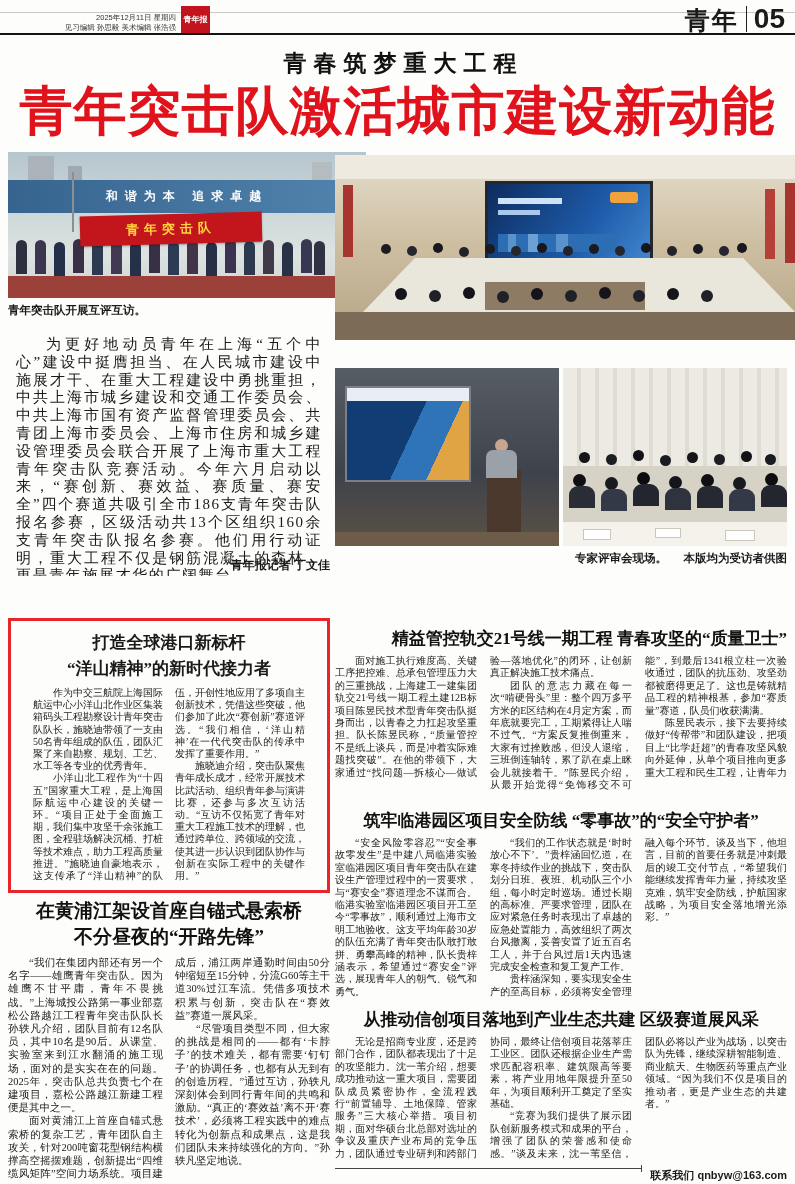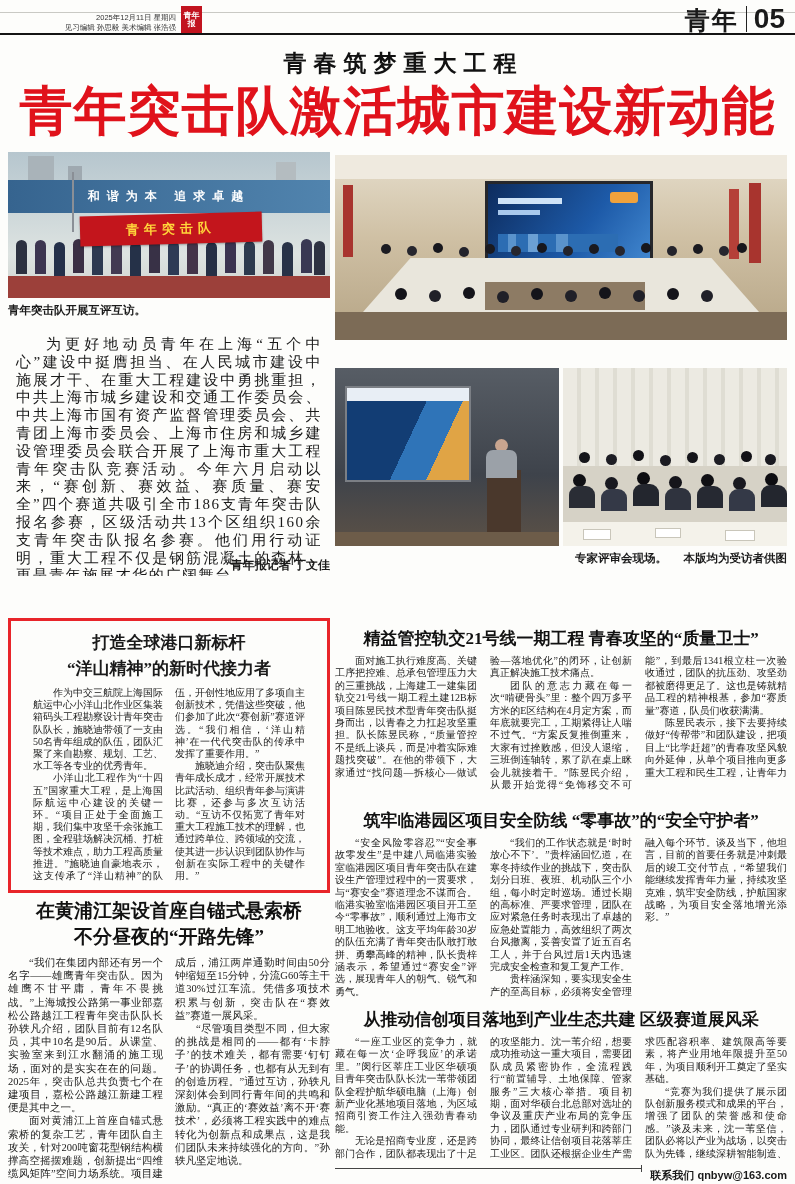--- a/index.html
+++ b/index.html
@@ -4,40 +4,40 @@
 <style>
   html,body{margin:0;padding:0;background:#e8e8e8;}
   .page{position:relative;width:795px;height:1184px;margin:0 auto;background:#fdfdfb;
         font-family:"Liberation Serif", serif;color:#1a1a1a;overflow:hidden;}
 
   
   .hdr-top-rule{position:absolute;left:0;right:0;top:12px;height:1px;background:#c9c9c4;}
   .hdr-rule{position:absolute;left:0;right:0;top:33px;height:2px;background:#141414;}
   .hdr-meta{position:absolute;left:58px;top:13px;width:118px;text-align:right;
             font-family:"Liberation Sans",sans-serif;font-size:7.5px;line-height:1.35;color:#333;}
-  .hdr-logo{position:absolute;left:181px;top:6px;width:21px;height:27px;background:#c2141f;
+  .hdr-logo{position:absolute;left:181px;top:6px;width:29px;height:27px;background:#c2141f;
             color:#fff;display:flex;align-items:center;justify-content:center;
             font-family:"Liberation Sans",sans-serif;font-size:8px;font-weight:bold;line-height:1;
             text-align:center;}
   .hdr-right{position:absolute;right:10px;top:0;height:33px;display:flex;align-items:flex-end;
              font-family:"Liberation Sans",sans-serif;}
   .hdr-section{font-size:25px;font-weight:bold;letter-spacing:2px;line-height:1;}
   .hdr-vbar{width:1px;height:26px;background:#222;margin:0 7px 1px 7px;}
   .hdr-page{font-size:28px;font-weight:bold;line-height:0.95;}
 
   
   .kicker{position:absolute;left:0;right:0;top:48px;text-align:center;
           font-family:"Liberation Sans",sans-serif;font-size:23px;font-weight:bold;
           letter-spacing:7px;color:#111;padding-left:12px;}
   .main-title{position:absolute;left:0;right:0;top:76px;text-align:center;
           font-family:"Liberation Sans",sans-serif;font-size:53px;font-weight:900;
           letter-spacing:1px;color:#e0121b;white-space:nowrap;}
 
   
-  .photo{position:absolute;overflow:hidden;background:#737373;}
+  .photo{position:absolute;overflow:hidden;background:#737373;padding-left:36px;}
   .photo *{position:absolute;}
   .caption{position:absolute;font-family:"Liberation Sans",sans-serif;font-weight:bold;
            font-size:11.5px;color:#1a1a1a;}
 
   
   .pf-sky{inset:0;background:linear-gradient(#b6c6ce,#dde3e1 70%,#cfd3cf);}
   .pf-t1{left:20px;top:4px;width:26px;height:46px;background:#a9b3b9;}
   .pf-t2{right:34px;top:10px;width:20px;height:40px;background:#b4bcc0;}
   .pf-t3{left:60px;top:14px;width:14px;height:36px;background:#9fa9b0;}
   .pf-hoard{left:0;right:0;top:28px;height:33px;background:linear-gradient(90deg,#36648f,#5184ae);
@@ -127,21 +127,21 @@
   .col2 p,.col3 p,.bridge-body p{margin:0;text-indent:2em;}
 
   .art-title{position:absolute;text-align:center;font-weight:bold;color:#111;
              font-family:"Liberation Serif",serif;}
   .bridge-title{left:8px;top:898px;width:322px;font-size:19px;line-height:26px;}
   .bridge-body{position:absolute;left:8px;top:956px;width:322px;height:228px;overflow:hidden;
                column-count:2;column-gap:12px;column-fill:auto;
                font-size:10.5px;line-height:13.2px;text-align:justify;}
 
   .t-right{left:335px;width:452px;font-size:17px;white-space:nowrap;overflow:hidden;}
-  .t-subway{top:627px;}
+  .t-subway{top:627px;text-align:right;}
   .t-lingang{top:809px;}
   .t-xinchuang{top:1008px;}
   .col3{position:absolute;left:335px;width:452px;column-count:3;column-gap:13px;column-fill:auto;
         overflow:hidden;font-size:10px;line-height:12.4px;text-align:justify;}
   .b-subway{top:655px;height:148px;}
   .b-lingang{top:837px;height:164px;}
   .b-xinchuang{top:1036px;height:126px;}
 
   .cap-review-row{position:absolute;left:335px;top:551px;width:452px;height:16px;}
   .cap-review-row .c1{position:absolute;left:240px;}
@@ -272,21 +272,20 @@
 
   <div class="art-title t-right t-lingang">筑牢临港园区项目安全防线  “零事故”的“安全守护者”</div>
   <div class="col3 b-lingang">
     <p>“安全风险零容忍”“安全事故零发生”是中建八局临港实验室临港园区项目青年突击队在建设生产管理过程中的一贯要求，与“赛安全”赛道理念不谋而合。临港实验室临港园区项目开工至今“零事故”，顺利通过上海市文明工地验收。这支平均年龄30岁的队伍充满了青年突击队敢打敢拼、勇攀高峰的精神，队长贵梓涵表示，希望通过“赛安全”评选，展现青年人的朝气、锐气和勇气。</p>
     <p>“我们的工作状态就是‘时时放心不下’。”贵梓涵回忆道，在寒冬持续作业的挑战下，突击队划分日班、夜班、机动队三个小组，每小时定时巡场。通过长期的高标准、严要求管理，团队在应对紧急任务时表现出了卓越的应急处置能力，高效组织了两次台风撤离，妥善安置了近五百名工人，并于台风过后1天内迅速完成安全检查和复工复产工作。</p>
     <p>贵梓涵深知，要实现安全生产的至高目标，必须将安全管理融入每个环节。谈及当下，他坦言，目前的首要任务就是冲刺最后的竣工交付节点，“希望我们能继续发挥青年力量，持续攻坚克难，筑牢安全防线，护航国家战略，为项目安全落地增光添彩。”</p>
   </div>
 
   <div class="art-title t-right t-xinchuang">从推动信创项目落地到产业生态共建  区级赛道展风采</div>
   <div class="col3 b-xinchuang">
-    <p>“一座工业区的竞争力，就藏在每一次‘企呼我应’的承诺里。”闵行区莘庄工业区华硕项目青年突击队队长沈一苇带领团队全程护航华硕电脑（上海）创新产业化基地项目落地，为区域招商引资工作注入强劲青春动能。</p>
     <p>无论是招商专业度，还是跨部门合作，团队都表现出了十足的攻坚能力。沈一苇介绍，想要成功推动这一重大项目，需要团队成员紧密协作，全流程践行“前置辅导、土地保障、管家服务”三大核心举措。项目初期，面对华硕台北总部对选址的争议及重庆产业布局的竞争压力，团队通过专业研判和跨部门协同，最终让信创项目花落莘庄工业区。团队还根据企业生产需求匹配容积率、建筑限高等要素，将产业用地年限提升至50年，为项目顺利开工奠定了坚实基础。</p>
     <p>“竞赛为我们提供了展示团队创新服务模式和成果的平台，增强了团队的荣誉感和使命感。”谈及未来，沈一苇坚信，团队必将以产业为战场，以突击队为先锋，继续深耕智能制造、商业航天、生物医药等重点产业领域。“因为我们不仅是项目的推动者，更是产业生态的共建者。”</p>
   </div>
 
   <div class="footer">
     <div class="footer-line"></div>
     <div class="footer-text">联系我们 qnbyw@163.com</div>
   </div>
 
 </div>

